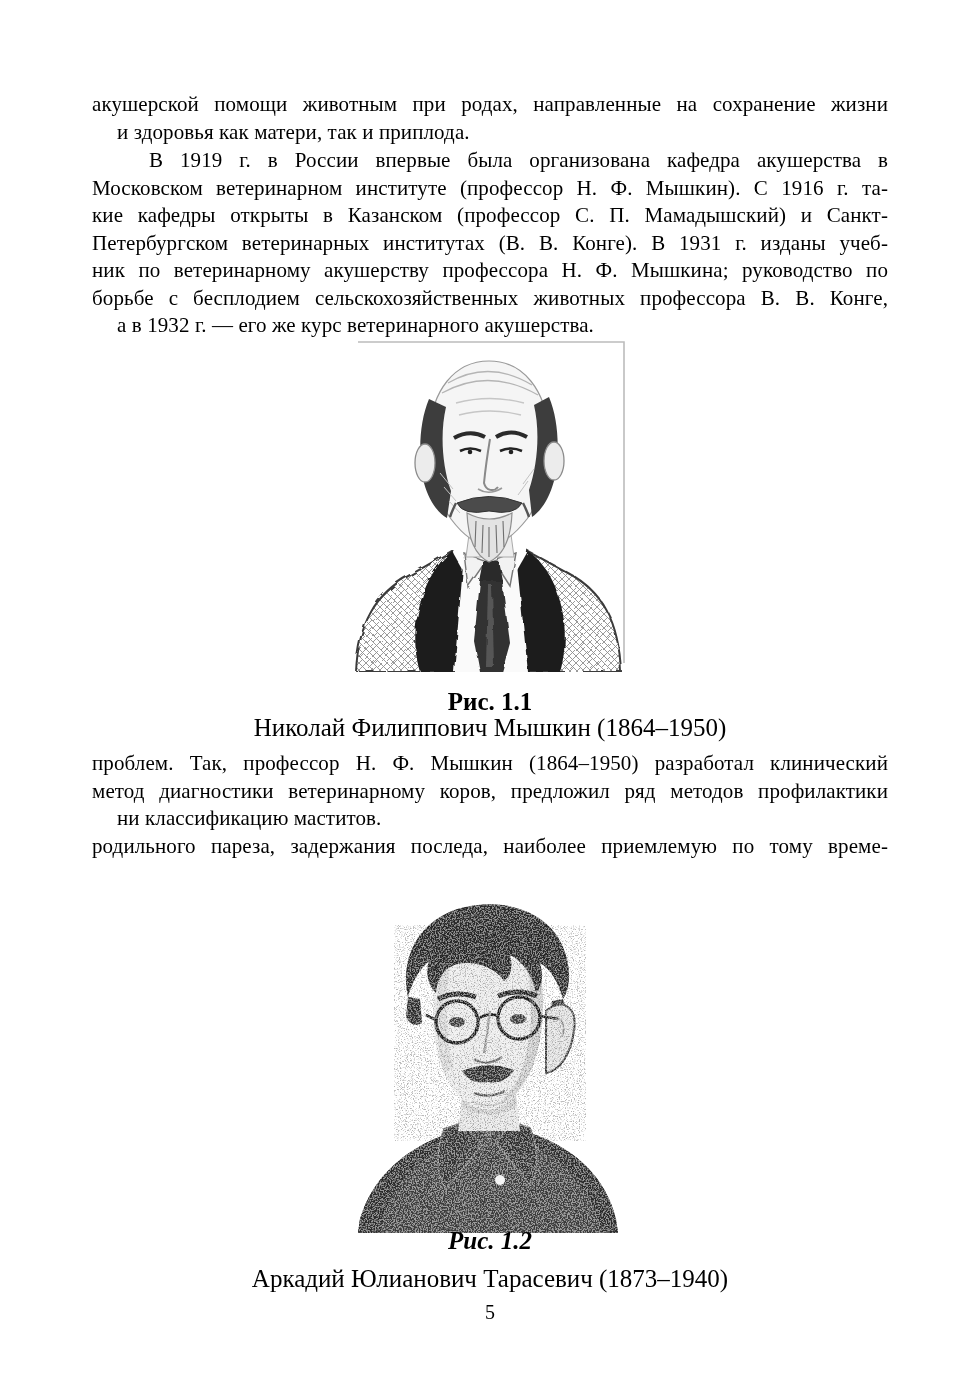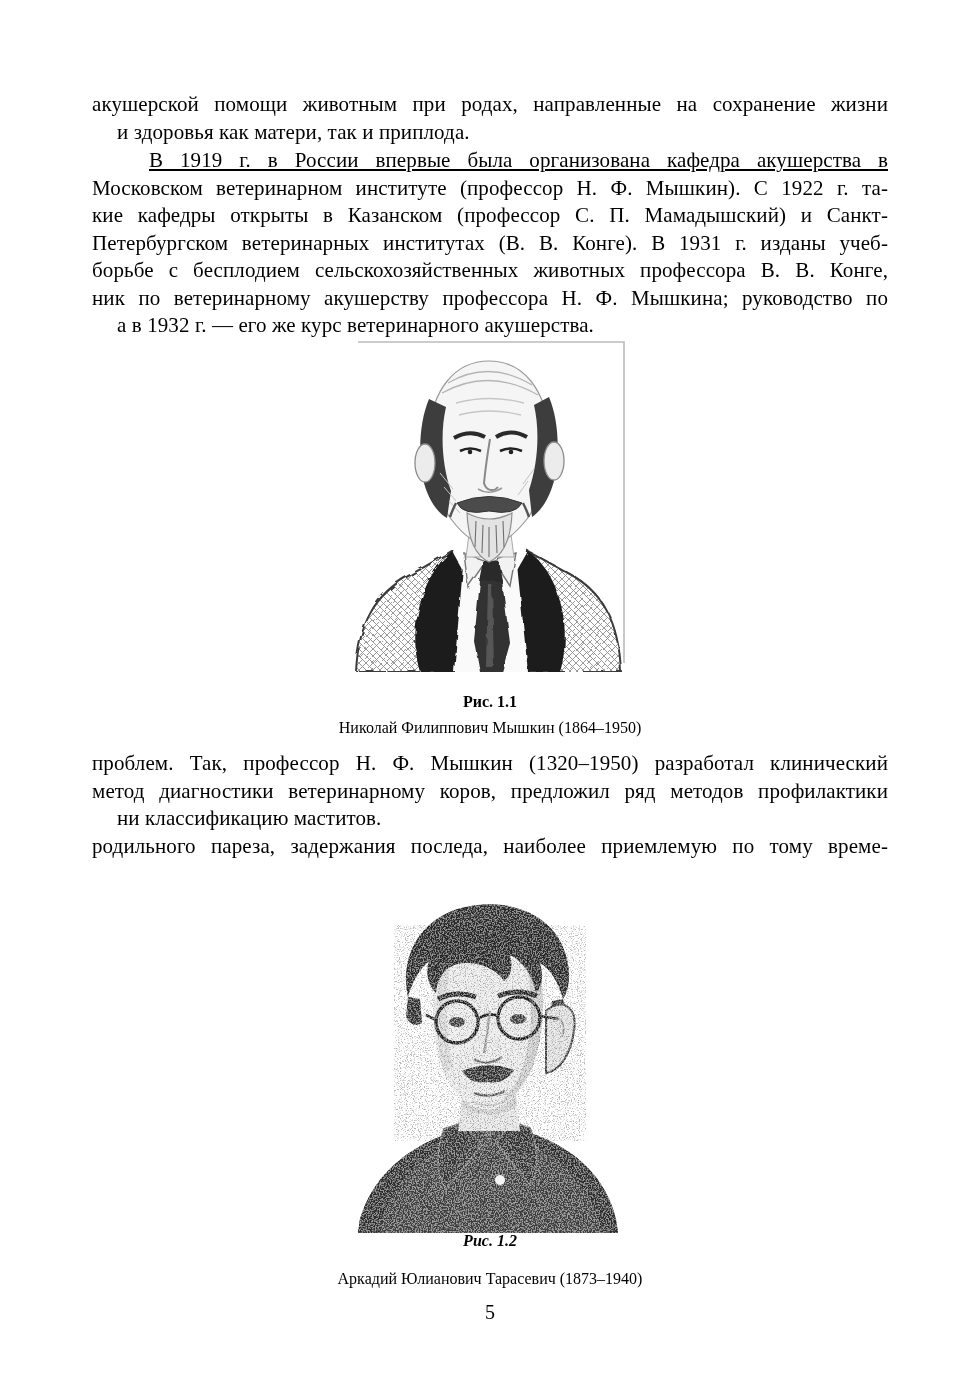--- a/index.html
+++ b/index.html
@@ -17,31 +17,31 @@
   }
   .para {
     position: absolute;
     left: 92px; width: 796px;
     font-size: 21px;
     line-height: 27.5px;
     letter-spacing: 0.1px;
   }
   .line { text-align: justify; text-align-last: justify; }
   .line.last { text-align-last: left; margin-left: 25px; }
-  .line.indent { text-indent: 57px; text-decoration: underline; }
+  .line.indent { text-indent: 57px; }
   .p1 { top: 91px; }
   .p2 { top: 147px; }
   .p3 { top: 750px; }
   .figure { position: absolute; }
   .fig1 { left: 352px; top: 341px; width: 273px; height: 331px; }
   .fig2 { left: 350px; top: 893px; width: 277px; height: 340px; }
   .figure svg { display: block; width: 100%; height: 100%; }
   .cap-label, .cap-text {
     position: absolute; left: 92px; width: 796px;
-    text-align: center; font-size: 16px; line-height: 25px;
+    text-align: center; font-size: 25px; line-height: 25px;
   }
   .cap-label { font-weight: 700; }
   .cap1-label { top: 689px; }
   .cap1-text  { top: 715px; }
   .cap2-label { top: 1228px; font-style: italic; }
   .cap2-text  { top: 1266px; }
   .page-number {
     position: absolute; left: 0; top: 1301px; width: 980px;
     text-align: center; font-size: 20px;
   }
@@ -51,25 +51,25 @@
 
 <div class="page">
 
   <div class="para p1">
     <div class="line">акушерской помощи животным при родах, направленные на сохранение жизни</div>
     <div class="line last">и здоровья как матери, так и приплода.</div>
   </div>
 
   <div class="para p2">
     <div class="line indent">В 1919 г. в России впервые была организована кафедра акушерства в</div>
-    <div class="line">Московском ветеринарном институте (профессор Н. Ф. Мышкин). С 1922 г. та-</div>
+    <div class="line">Московском ветеринарном институте (профессор Н. Ф. Мышкин). С 1916 г. та-</div>
     <div class="line">кие кафедры открыты в Казанском (профессор С. П. Мамадышский) и Санкт-</div>
     <div class="line">Петербургском ветеринарных институтах (В. В. Конге). В 1931 г. изданы учеб-</div>
+    <div class="line">ник по ветеринарному акушерству профессора Н. Ф. Мышкина; руководство по</div>
     <div class="line">борьбе с бесплодием сельскохозяйственных животных профессора В. В. Конге,</div>
-    <div class="line">ник по ветеринарному акушерству профессора Н. Ф. Мышкина; руководство по</div>
     <div class="line last">а в 1932 г. — его же курс ветеринарного акушерства.</div>
   </div>
 
   <div class="figure fig1">
     <svg viewBox="0 0 273 331" preserveAspectRatio="none">
       <defs>
         <pattern id="p1-hx1" width="7" height="7" patternUnits="userSpaceOnUse">
           <path d="M0 0L7 7M7 0L0 7" stroke="#8f8f8f" stroke-width="0.9"></path>
         </pattern>
         <filter id="p1-rough">
@@ -112,21 +112,21 @@
       <path d="M104 162 Q100 170 98 176 M171 162 Q175 170 177 176" stroke="#555555" stroke-width="2.4" fill="none"></path>
       <path d="M115 172 Q137 184 160 172 C159 196 152 214 137 221 C122 214 116 196 115 172 Z" fill="#e3e3e3" stroke="#8e8e8e" stroke-width="1.2"></path>
       <path d="M124 180 L123 206 M131 184 L130 212 M137 186 L137 216 M144 184 L145 212 M151 180 L152 206" stroke="#6f6f6f" stroke-width="1.1"></path>
     </svg>
   </div>
 
   <div class="cap-label cap1-label">Рис. 1.1</div>
   <div class="cap-text cap1-text">Николай Филиппович Мышкин (1864–1950)</div>
 
   <div class="para p3">
-    <div class="line">проблем. Так, профессор Н. Ф. Мышкин (1320–1950) разработал клинический</div>
+    <div class="line">проблем. Так, профессор Н. Ф. Мышкин (1864–1950) разработал клинический</div>
     <div class="line">метод диагностики ветеринарному коров, предложил ряд методов профилактики</div>
     <div class="line last">ни классификацию маститов.</div>
     <div class="line">родильного пареза, задержания последа, наиболее приемлемую по тому време-</div>
   </div>
 
   <div class="figure fig2">
     <svg viewBox="0 0 277 340" preserveAspectRatio="none">
       <defs>
         <filter id="p2-gw">
           <feTurbulence type="fractalNoise" baseFrequency="0.75" numOctaves="3" seed="11"></feTurbulence>

